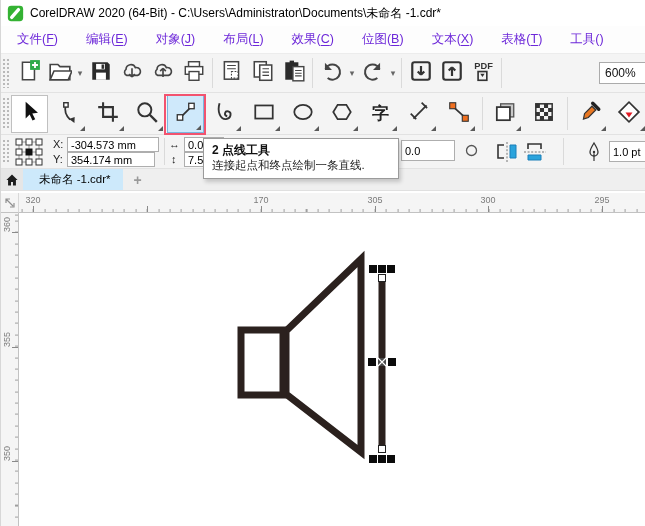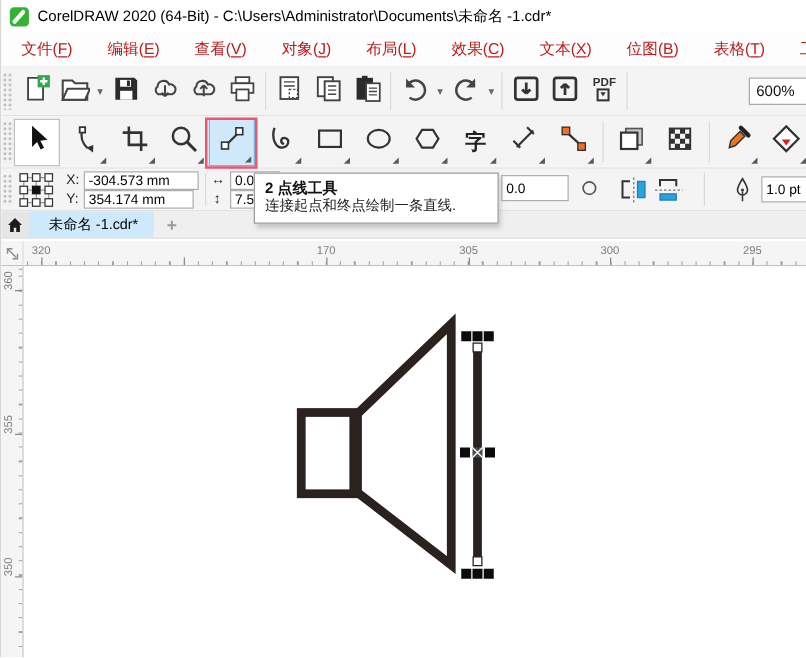--- a/index.html
+++ b/index.html
@@ -7,21 +7,21 @@
   body { font-family:"Liberation Sans","DejaVu Sans",sans-serif; color:#111; }
   #window { position:relative; width:645px; height:526px; background:#fff; overflow:hidden; border-left:1px solid #d7d7d7; }
 
   
   #titlebar { height:26px; display:flex; align-items:center; padding-left:6px; background:#fff; }
   #app-logo { width:17px; height:17px; margin-right:6px; flex:none; }
   #titlebar .title { font-size:12px; color:#000; white-space:nowrap; }
 
   
   #menubar { height:28px; display:flex; align-items:center; background:#fdfdfd; padding-left:2px; border-bottom:1px solid #ececec; }
-  .menu-item { font-size:12.5px; padding:5px 14px; color:#b91c1c; cursor:default; white-space:nowrap; }
+  .menu-item { font-size:12.5px; padding:5px 14px; color:#6d28d9; cursor:default; white-space:nowrap; }
   .menu-item u { text-underline-offset:2px; }
 
   
   .bar { position:relative; background:#f4f4f4; border-bottom:1px solid #e2e2e2; }
   .grip { position:absolute; left:1px; top:4px; bottom:4px; width:8px;
           background-image:radial-gradient(#b9b9b9 1px, transparent 1.2px);
           background-size:4px 4px; }
   .vdiv { width:1px; align-self:stretch; margin:4px 3px; background:#dadada; flex:none; }
 
   #toolbar1 { height:39px; display:flex; align-items:center; padding-left:12px; }
@@ -96,26 +96,25 @@
     <svg id="app-logo" viewBox="0 0 20 20">
       <rect x="1" y="1" width="18" height="18" rx="4" fill="#34b233"></rect>
       <path d="M5.5 14.5 L13.5 5.5" stroke="#fff" stroke-width="4" stroke-linecap="round"></path>
     </svg>
     <span class="title">CorelDRAW 2020 (64-Bit) - C:\Users\Administrator\Documents\未命名 -1.cdr*</span>
   </div>
 
   <div id="menubar">
       <span class="menu-item">文件(<u>F</u>)</span>
       <span class="menu-item">编辑(<u>E</u>)</span>
-      <span class="menu-item">查看(<u>V</u>)</span>
       <span class="menu-item">对象(<u>J</u>)</span>
       <span class="menu-item">布局(<u>L</u>)</span>
       <span class="menu-item">效果(<u>C</u>)</span>
+      <span class="menu-item">位图(<u>B</u>)</span>
       <span class="menu-item">文本(<u>X</u>)</span>
-      <span class="menu-item">位图(<u>B</u>)</span>
       <span class="menu-item">表格(<u>T</u>)</span>
       <span class="menu-item">工具()</span>
     </div>
 
   <div id="toolbar1" class="bar">
     <div class="grip"></div>
     <div class="tb-btn">
         <span><svg viewBox="0 0 22 22">
             <path d="M5 3h8l3 3v13H5z" fill="#fff" stroke="#444" stroke-width="1.4"></path>
             <rect x="12" y="1" width="9" height="9" fill="#2faa4a"></rect>

